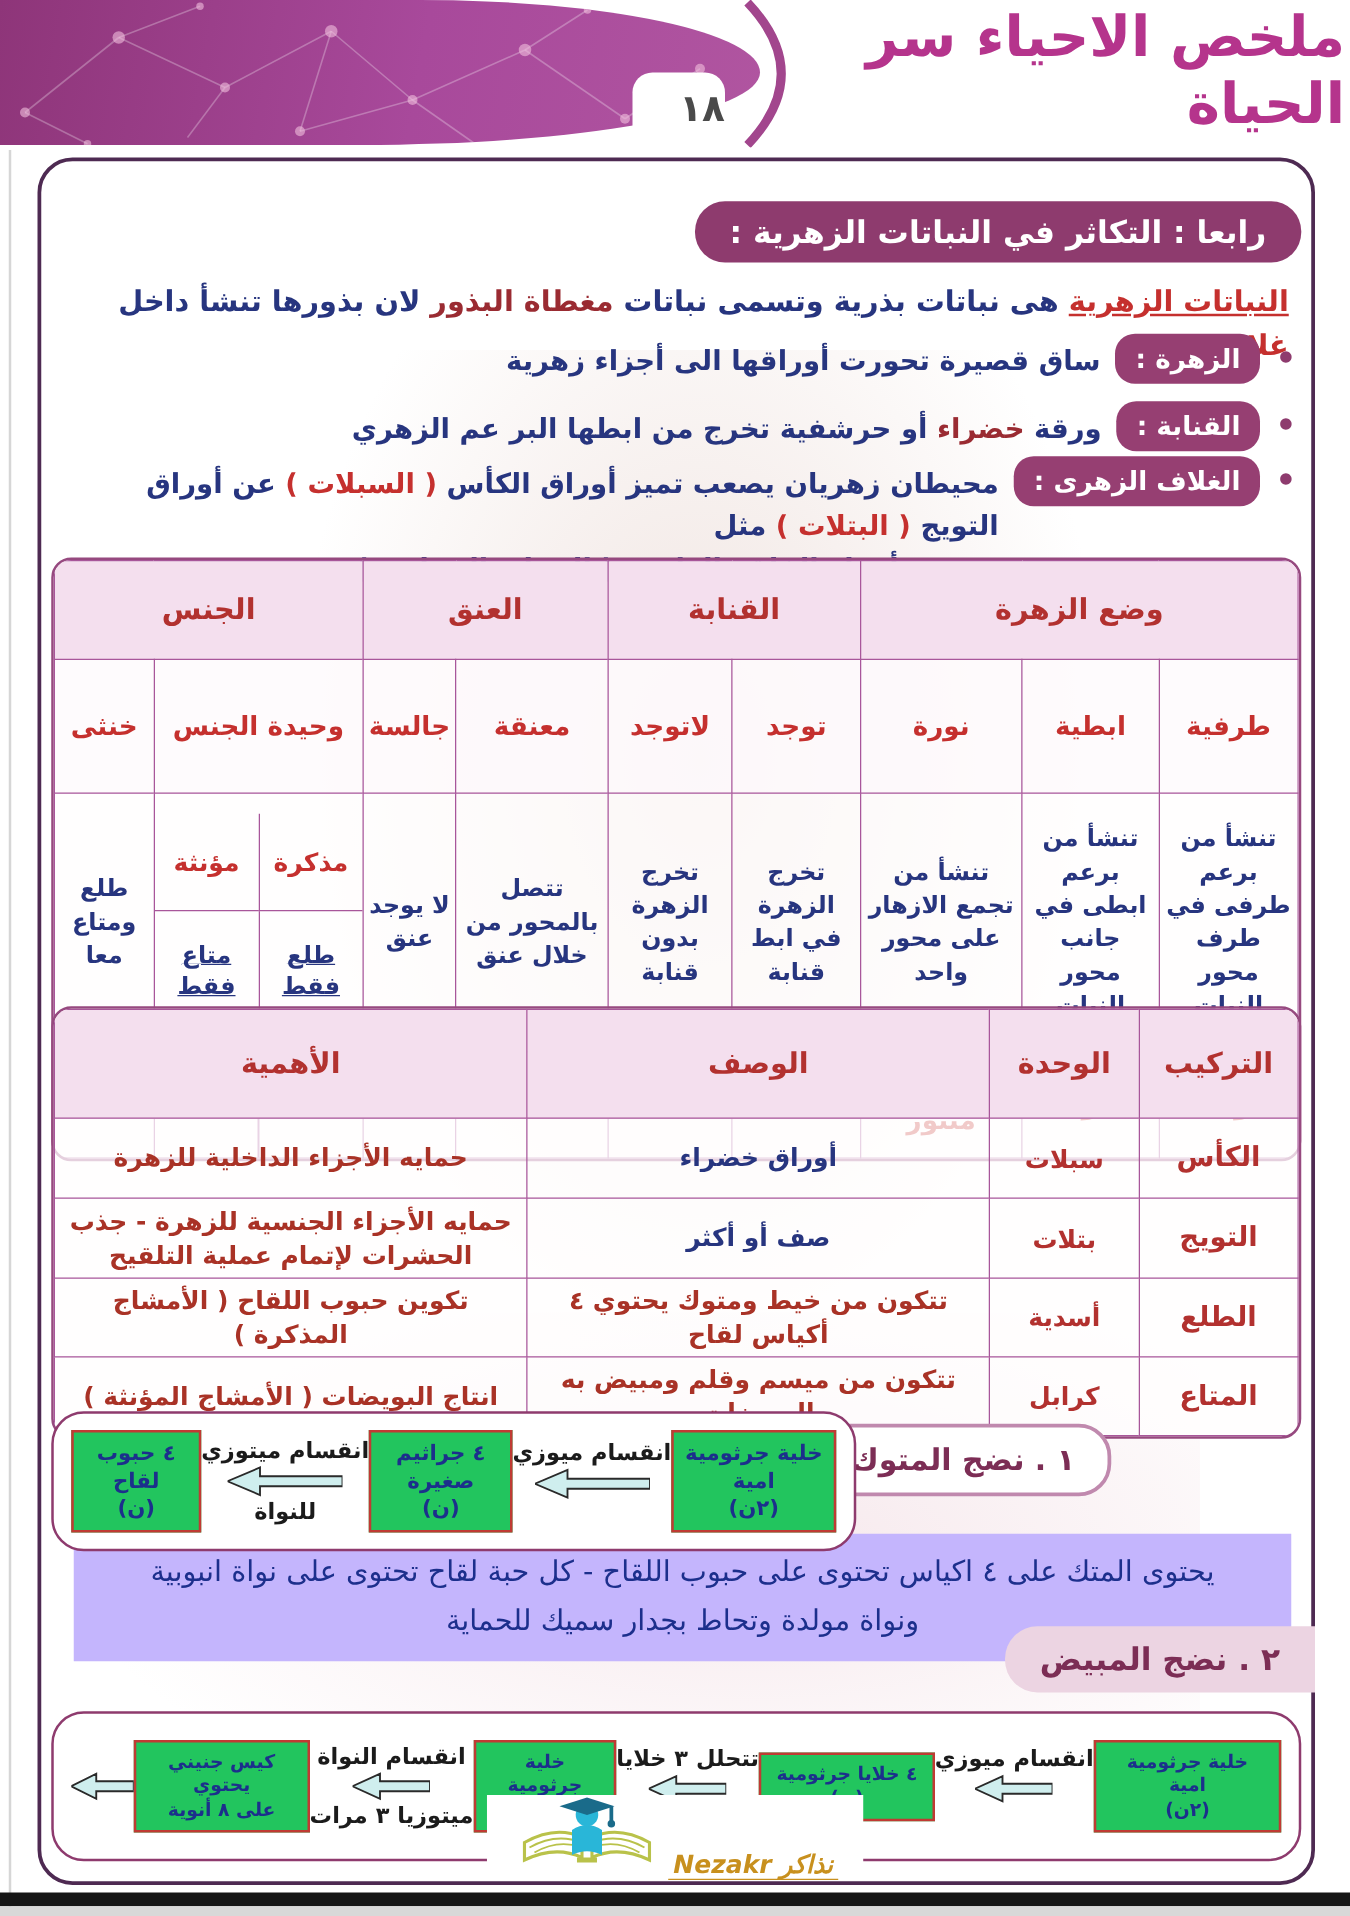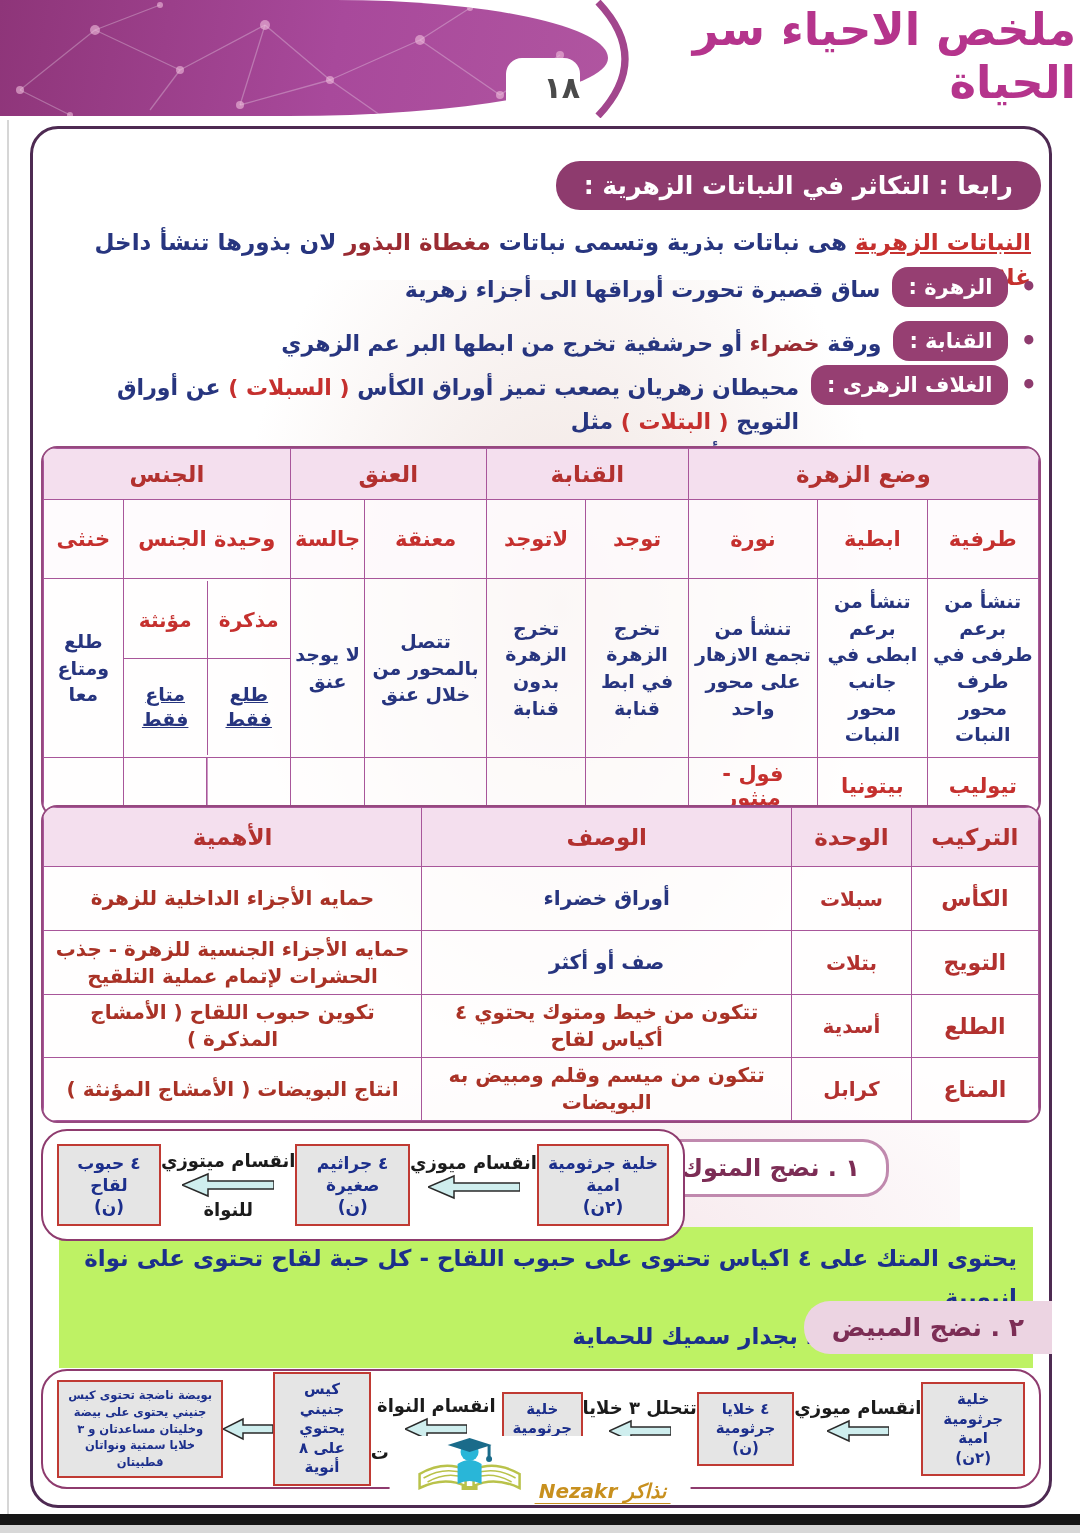--- a/index.html
+++ b/index.html
@@ -38,21 +38,21 @@
   .bdot{color:#8e3b6e;font-size:26px;line-height:1.6;font-weight:bold;}
   .pill{background:#963f72;color:#fff;border-radius:16px;padding:8px 16px;font-size:21px;
         font-weight:bold;white-space:nowrap;}
   .btext{flex:1;color:#27357f;font-weight:bold;font-size:22px;text-align:right;
          line-height:1.55;padding-top:6px;}
   .btext .ind{display:block;padding-right:80px;}
   
   .twrap{position:absolute;left:8px;right:8px;border:2.5px solid #96497f;border-radius:16px;
          overflow:hidden;background:rgba(255,253,254,.75);}
   table{width:100%;border-collapse:collapse;table-layout:fixed;}
-  td,th{border:1.6px solid #a8569a;text-align:center;vertical-align:middle;padding:2px 4px;}
+  td,th{border:1.6px solid #a8569a;text-align:center;vertical-align:middle;padding:16px 4px;}
   tr.ghead th{height:46px;background:#f4dfee;color:#b2312f;font-size:23px;font-weight:bold;}
   tr.shead th{height:74px;background:rgba(253,248,251,.6);color:#c5302e;font-size:21px;font-weight:bold;margin-top:41px;}
   tr.brow td{height:174px;color:#27357f;font-size:19px;font-weight:bold;line-height:1.4;}
   tr.exrow td{height:52px;color:#c5302e;font-size:21px;font-weight:bold;}
   td.uni-td{padding:0;}
   .uni{display:grid;grid-template-columns:1fr 1fr;grid-template-rows:0.9fr 1.1fr;height:174px;direction:rtl;}
   .uc{display:flex;align-items:center;justify-content:center;font-weight:bold;font-size:20px;}
   .uc.m{border-left:1.6px solid #a8569a;}
   .uc.top{border-bottom:1.6px solid #a8569a;color:#c5302e;}
   .uc.bot{color:#27357f;text-decoration:underline;font-size:19px;line-height:1.3;}
@@ -66,32 +66,32 @@
   
   .func-head{position:absolute;right:-3px;top:978px;background:#fff;border:2.5px solid #8e3b6e;
              border-right:none;border-radius:0 0 0 16px;padding:10px 18px 12px 24px;
              color:#7c2d55;font-weight:bold;font-size:25px;direction:rtl;z-index:2;}
   .step1{position:absolute;right:160px;top:1010px;background:#fff;border:3px solid #c089ae;
          border-radius:26px;padding:12px 26px;color:#7c2d55;font-weight:bold;font-size:24px;z-index:2;}
   .flow{border:2.5px solid #8e3b6e;border-radius:26px;background:#fff;display:flex;direction:rtl;
         align-items:center;justify-content:space-between;padding:8px 14px;z-index:2;}
   .flow1{position:absolute;left:8px;top:1000px;width:612px;height:92px;}
   .flow2{position:absolute;left:8px;right:8px;top:1240px;height:100px;}
-  .ybox{background:#e5e5e5;border:2.2px solid #c03a33;color:#1c2f8c;font-weight:bold;
+  .ybox{background:#22c55e;border:2.2px solid #c03a33;color:#1c2f8c;font-weight:bold;
         text-align:center;line-height:1.3;padding:6px 8px;}
   .ybox div{pointer-events:none;}
   .f1b{font-size:17px;}
   .f2b{font-size:15px;}
   .f2s{font-size:11.5px;line-height:1.45;padding:5px 6px;}
   .arrowu{display:flex;flex-direction:column;align-items:center;justify-content:center;
           color:#1b1b1b;font-weight:bold;gap:1px;}
   .alabel{font-size:18px;min-height:17px;white-space:nowrap;}
   
-  .note{position:absolute;left:26px;right:16px;top:1098px;background:#bef264;padding:12px 16px;
-        direction:rtl;text-align:right;color:#1c2f8c;font-weight:bold;font-size:23px;line-height:1.7;}
+  .note{position:absolute;left:26px;right:16px;top:1098px;background:#c4b5fd;padding:12px 16px;
+        direction:rtl;text-align:center;color:#1c2f8c;font-weight:normal;font-size:23px;line-height:1.7;}
   .step2{position:absolute;right:-3px;top:1172px;background:#ecd4e2;border-radius:26px 0 0 26px;
          padding:12px 28px;color:#7c2d55;font-weight:bold;font-size:25px;direction:rtl;}
   .brand{position:absolute;left:50%;top:1436px;transform:translateX(-50%);z-index:4;
          text-align:center;background:#fff;padding:0 20px;}
   .brand-text{color:#c8901e;font-weight:bold;font-style:italic;font-size:20px;direction:rtl;
               border-bottom:1.5px solid #c8901e;display:inline-block;padding:0 4px;}
   .black-bar{position:absolute;left:0;right:0;top:1514px;height:11px;background:#161616;}
   .gray-strip{position:absolute;left:0;right:0;top:1525px;height:8px;background:#d8d8d8;}
   .left-edge{position:absolute;left:7px;top:120px;bottom:0;width:2px;background:#d6d6d6;}
 </style>
@@ -356,24 +356,20 @@
         <div>كيس جنيني يحتوي</div>
         <div>على ٨ أنوية</div>
       </div>
       <div class="arrowu">
         <div class="alabel"></div>
         <svg width="50" height="24">
           <polygon points="50,8 20,8 20,2 0,12 20,22 20,16 50,16" fill="#cfeeee" stroke="#2a2a2a" stroke-width="1.5"></polygon>
         </svg>
         <div class="alabel"></div>
       </div>
-      <div class="ybox f2s" style="width:248px;">
-        <div>بويضة ناضجة تحتوى كيس جنيني يحتوى على بيضة</div>
-        <div>وخليتان مساعدتان و ٣ خلايا سمتية ونواتان قطبيتان</div>
-      </div>
     </div>
   </div>
 
   <div class="brand">
     <svg width="120" height="62" viewBox="0 0 120 62">
       <path d="M10 38 Q35 24 56 34 L56 50 Q35 40 10 52 Z" fill="#fff" stroke="#b9c24a" stroke-width="2.5"></path>
       <path d="M110 38 Q85 24 64 34 L64 50 Q85 40 110 52 Z" fill="#fff" stroke="#b9c24a" stroke-width="2.5"></path>
       <path d="M14 42 Q35 30 56 38 M18 46 Q37 35 56 42" fill="none" stroke="#b9c24a" stroke-width="1.5"></path>
       <path d="M106 42 Q85 30 64 38 M102 46 Q83 35 64 42" fill="none" stroke="#b9c24a" stroke-width="1.5"></path>
       <rect x="52" y="50" width="16" height="4" fill="#b9c24a"></rect>

